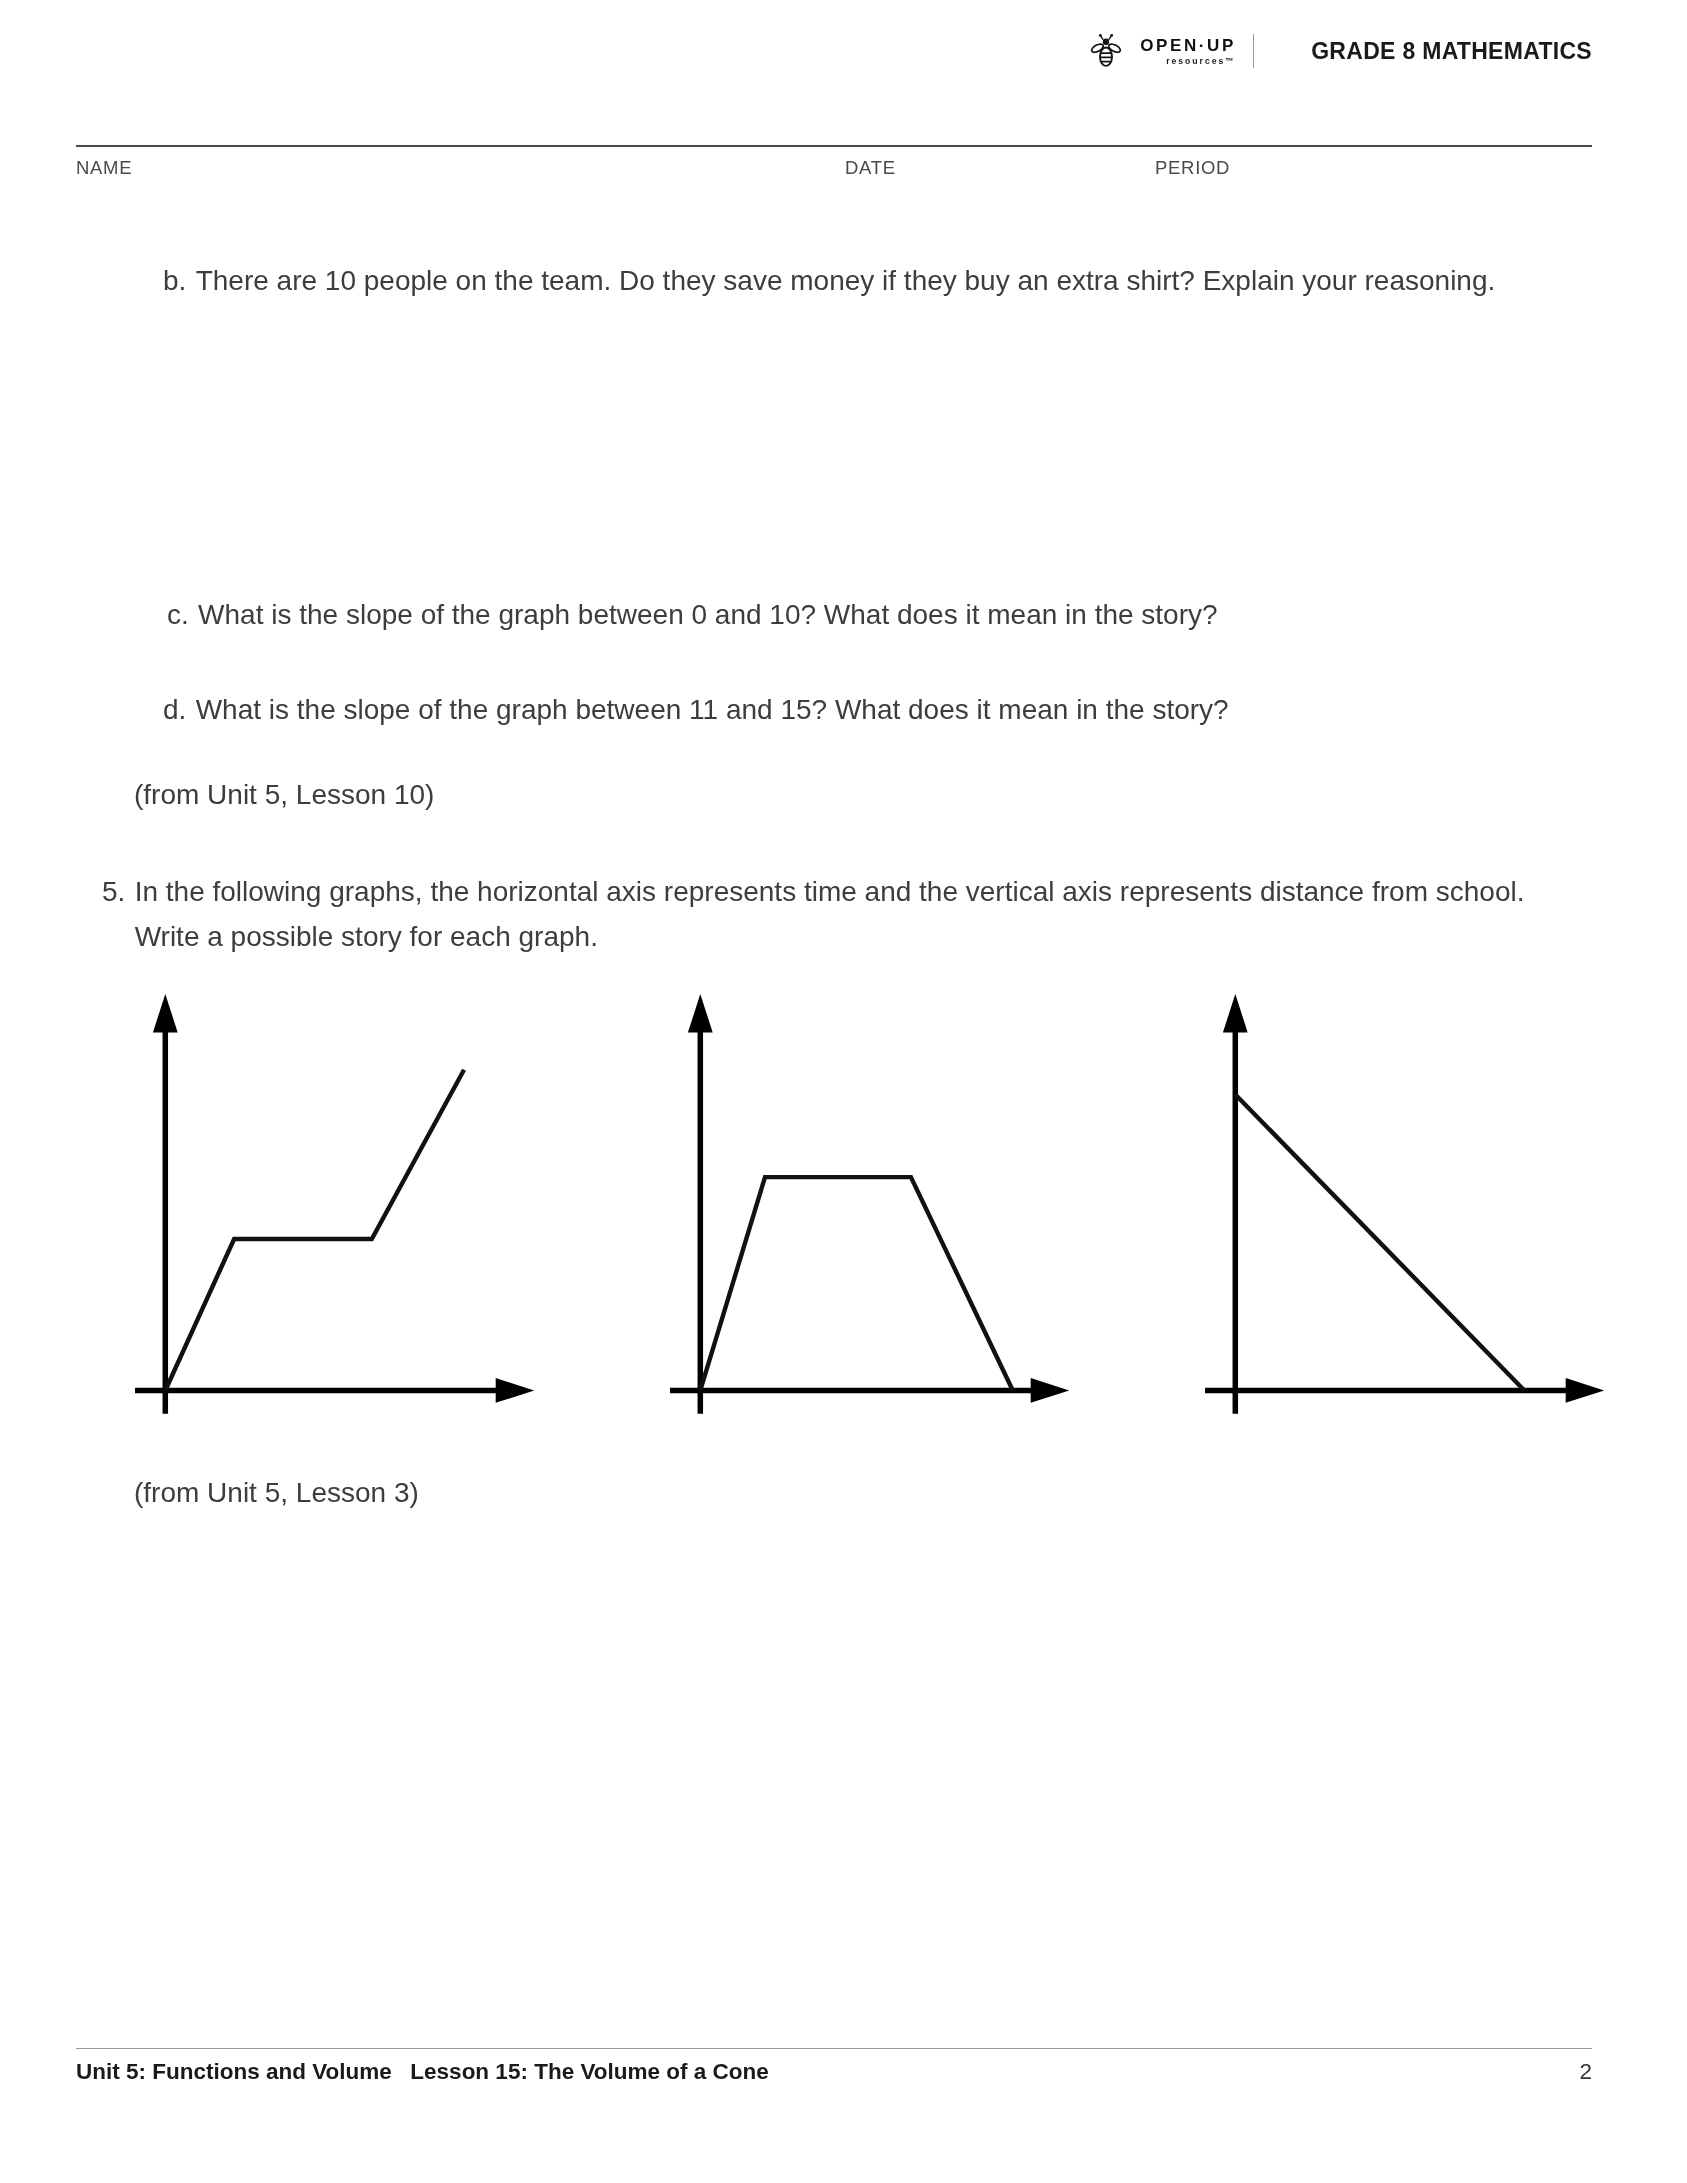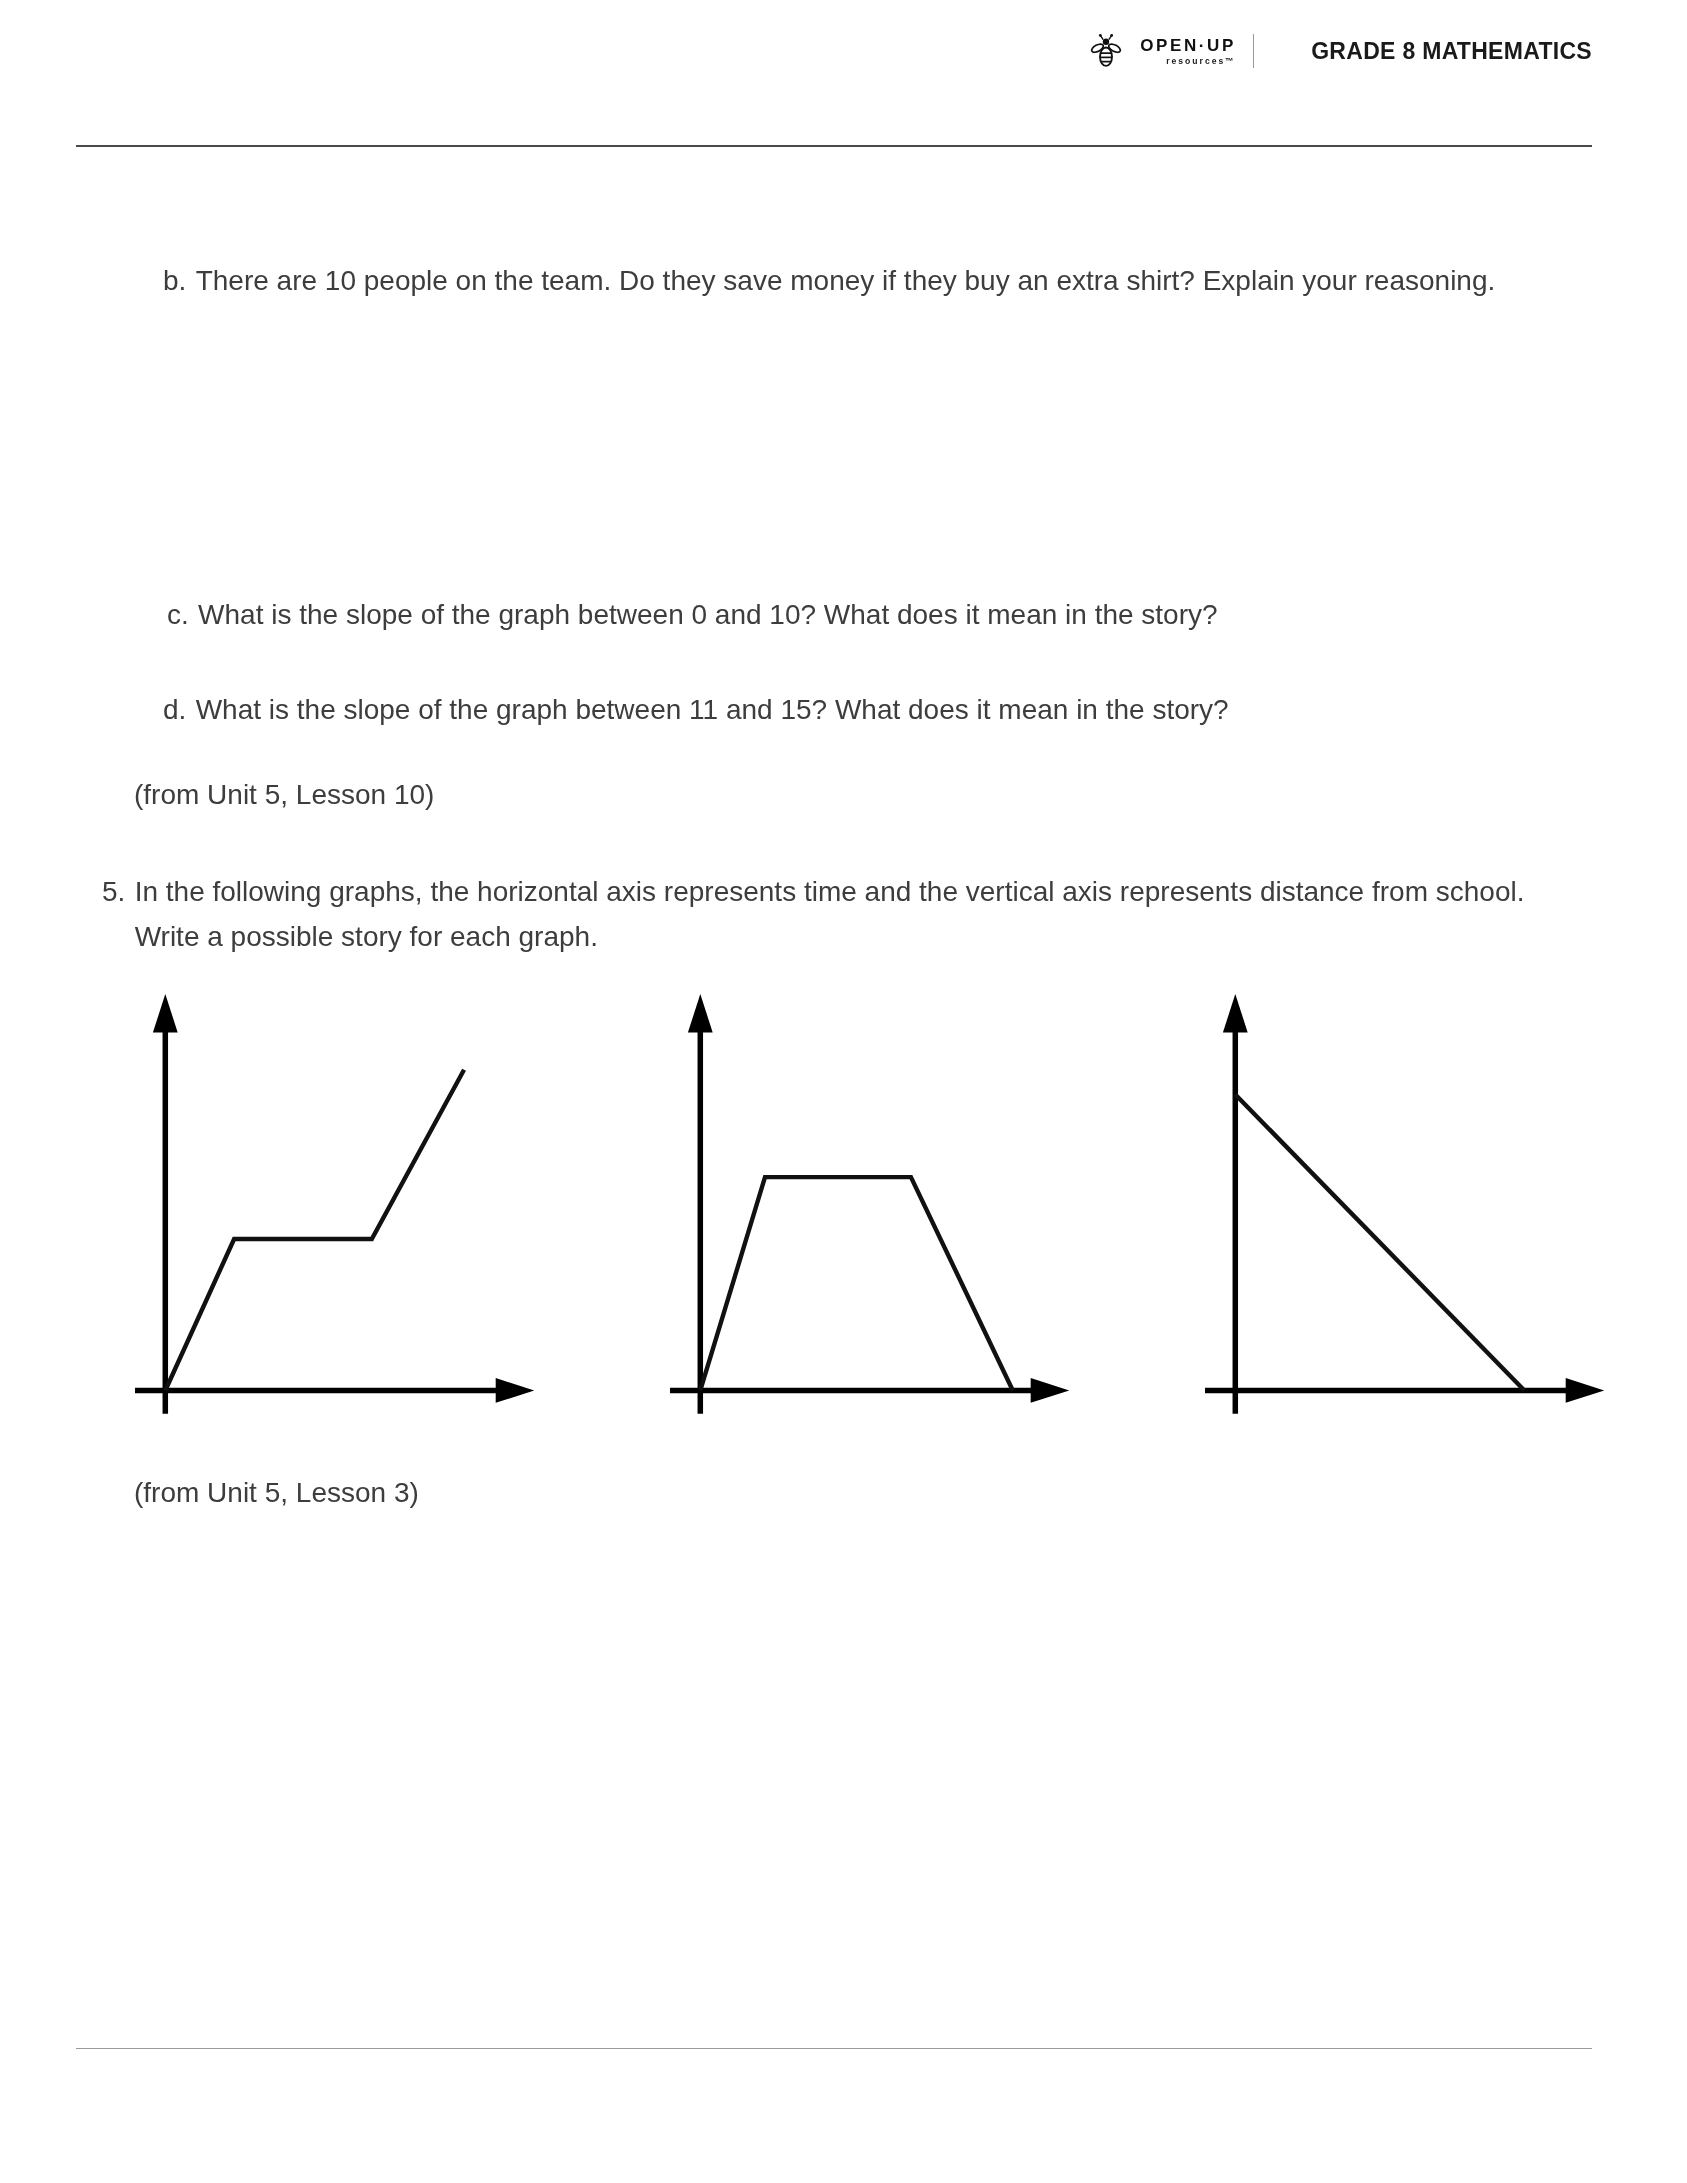--- a/index.html
+++ b/index.html
@@ -86,20 +86,25 @@
     </svg>
     <div class="brand-text">
       <span class="brand-name">OPEN·UP</span>
       <span class="brand-sub">resources™</span>
     </div>
     <div class="brand-divider"></div>
     <div class="doc-title">GRADE 8 MATHEMATICS</div>
   </div>
 
   <div class="header-rule"></div>
+  <div class="field-labels">
+    <span class="field-label label-name">NAME</span>
+    <span class="field-label label-date">DATE</span>
+    <span class="field-label label-period">PERIOD</span>
+  </div>
 
   <div class="q q-b">
     <span class="marker">b.</span>
     <span class="text">There are 10 people on the team. Do they save money if they buy an extra shirt? Explain your reasoning.</span>
   </div>
 
   <div class="q q-c">
     <span class="marker">c.</span>
     <span class="text">What is the slope of the graph between 0 and 10? What does it mean in the story?</span>
   </div>
@@ -140,15 +145,20 @@
       <line class="axis" x1="8" y1="290" x2="276" y2="290"></line>
       <polygon class="arrow" points="298,290 270,281 270,299"></polygon>
       <polyline class="dataline" points="30,75 240,290"></polyline>
     </svg>
 
   </div>
 
   <div class="source source-2">(from Unit 5, Lesson 3)</div>
 
   <div class="footer-rule"></div>
+  <div class="footer-row">
+    <span class="footer-course">Unit 5: Functions and Volume</span>
+    <span class="footer-lesson">Lesson 15: The Volume of a Cone</span>
+    <span class="footer-page">2</span>
+  </div>
 
 </div>
 
 
 </body></html>

